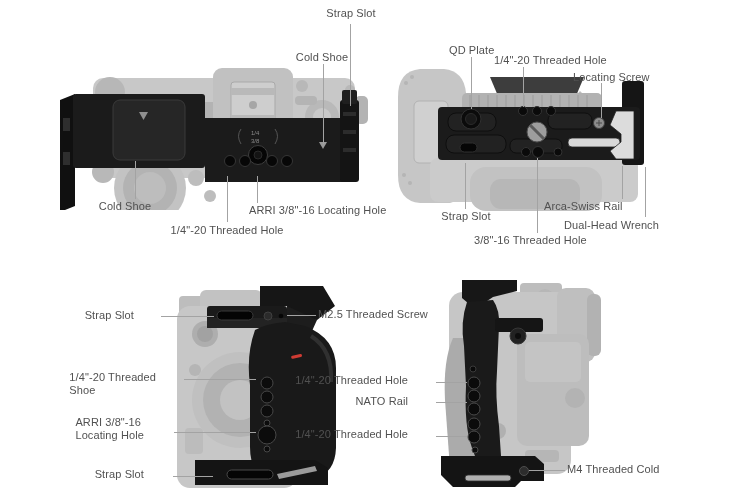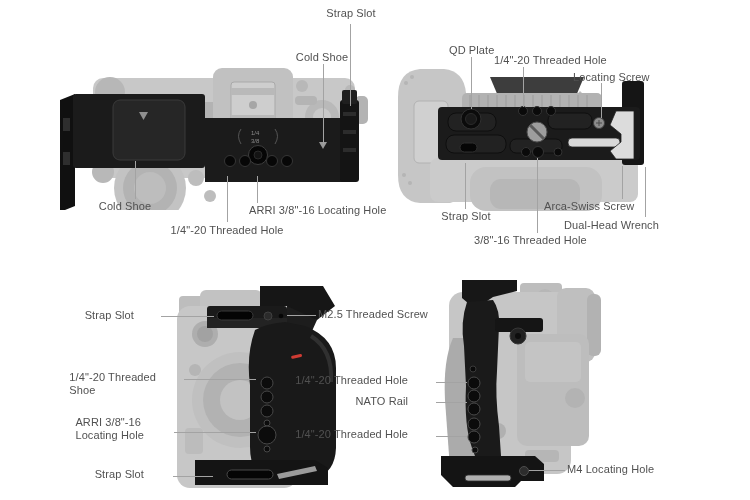--- a/index.html
+++ b/index.html
@@ -237,21 +237,21 @@
   <div class="label" style="left:494px;top:54px">
       <span>1/4"-20 Threaded Hole</span>
     </div>
   <div class="label" style="left:573px;top:71px">
       <span>Locating Screw</span>
     </div>
   <div class="label center" style="left:466px;top:210px">
       <span>Strap Slot</span>
     </div>
   <div class="label" style="left:544px;top:200px">
-      <span>Arca-Swiss Screw</span>
+      <span>Arca-Swiss Rail</span>
     </div>
   <div class="label" style="left:564px;top:219px">
       <span>Dual-Head Wrench</span>
     </div>
   <div class="label" style="left:474px;top:234px">
       <span>3/8"-16 Threaded Hole</span>
     </div>
 
   <div class="label ralign" style="right:592px;top:309px">
       <span>Strap Slot</span>
@@ -274,16 +274,16 @@
   <div class="label" style="right:318px;top:374px">
       <span>1/4"-20 Threaded Hole</span>
     </div>
   <div class="label" style="right:318px;top:395px">
       <span>NATO Rail</span>
     </div>
   <div class="label" style="right:318px;top:428px">
       <span>1/4"-20 Threaded Hole</span>
     </div>
   <div class="label" style="left:567px;top:463px">
-      <span>M4 Locating Hole</span>
+      <span>M4 Threaded Cold</span>
     </div>
 
 </div>
 
 </body></html>

